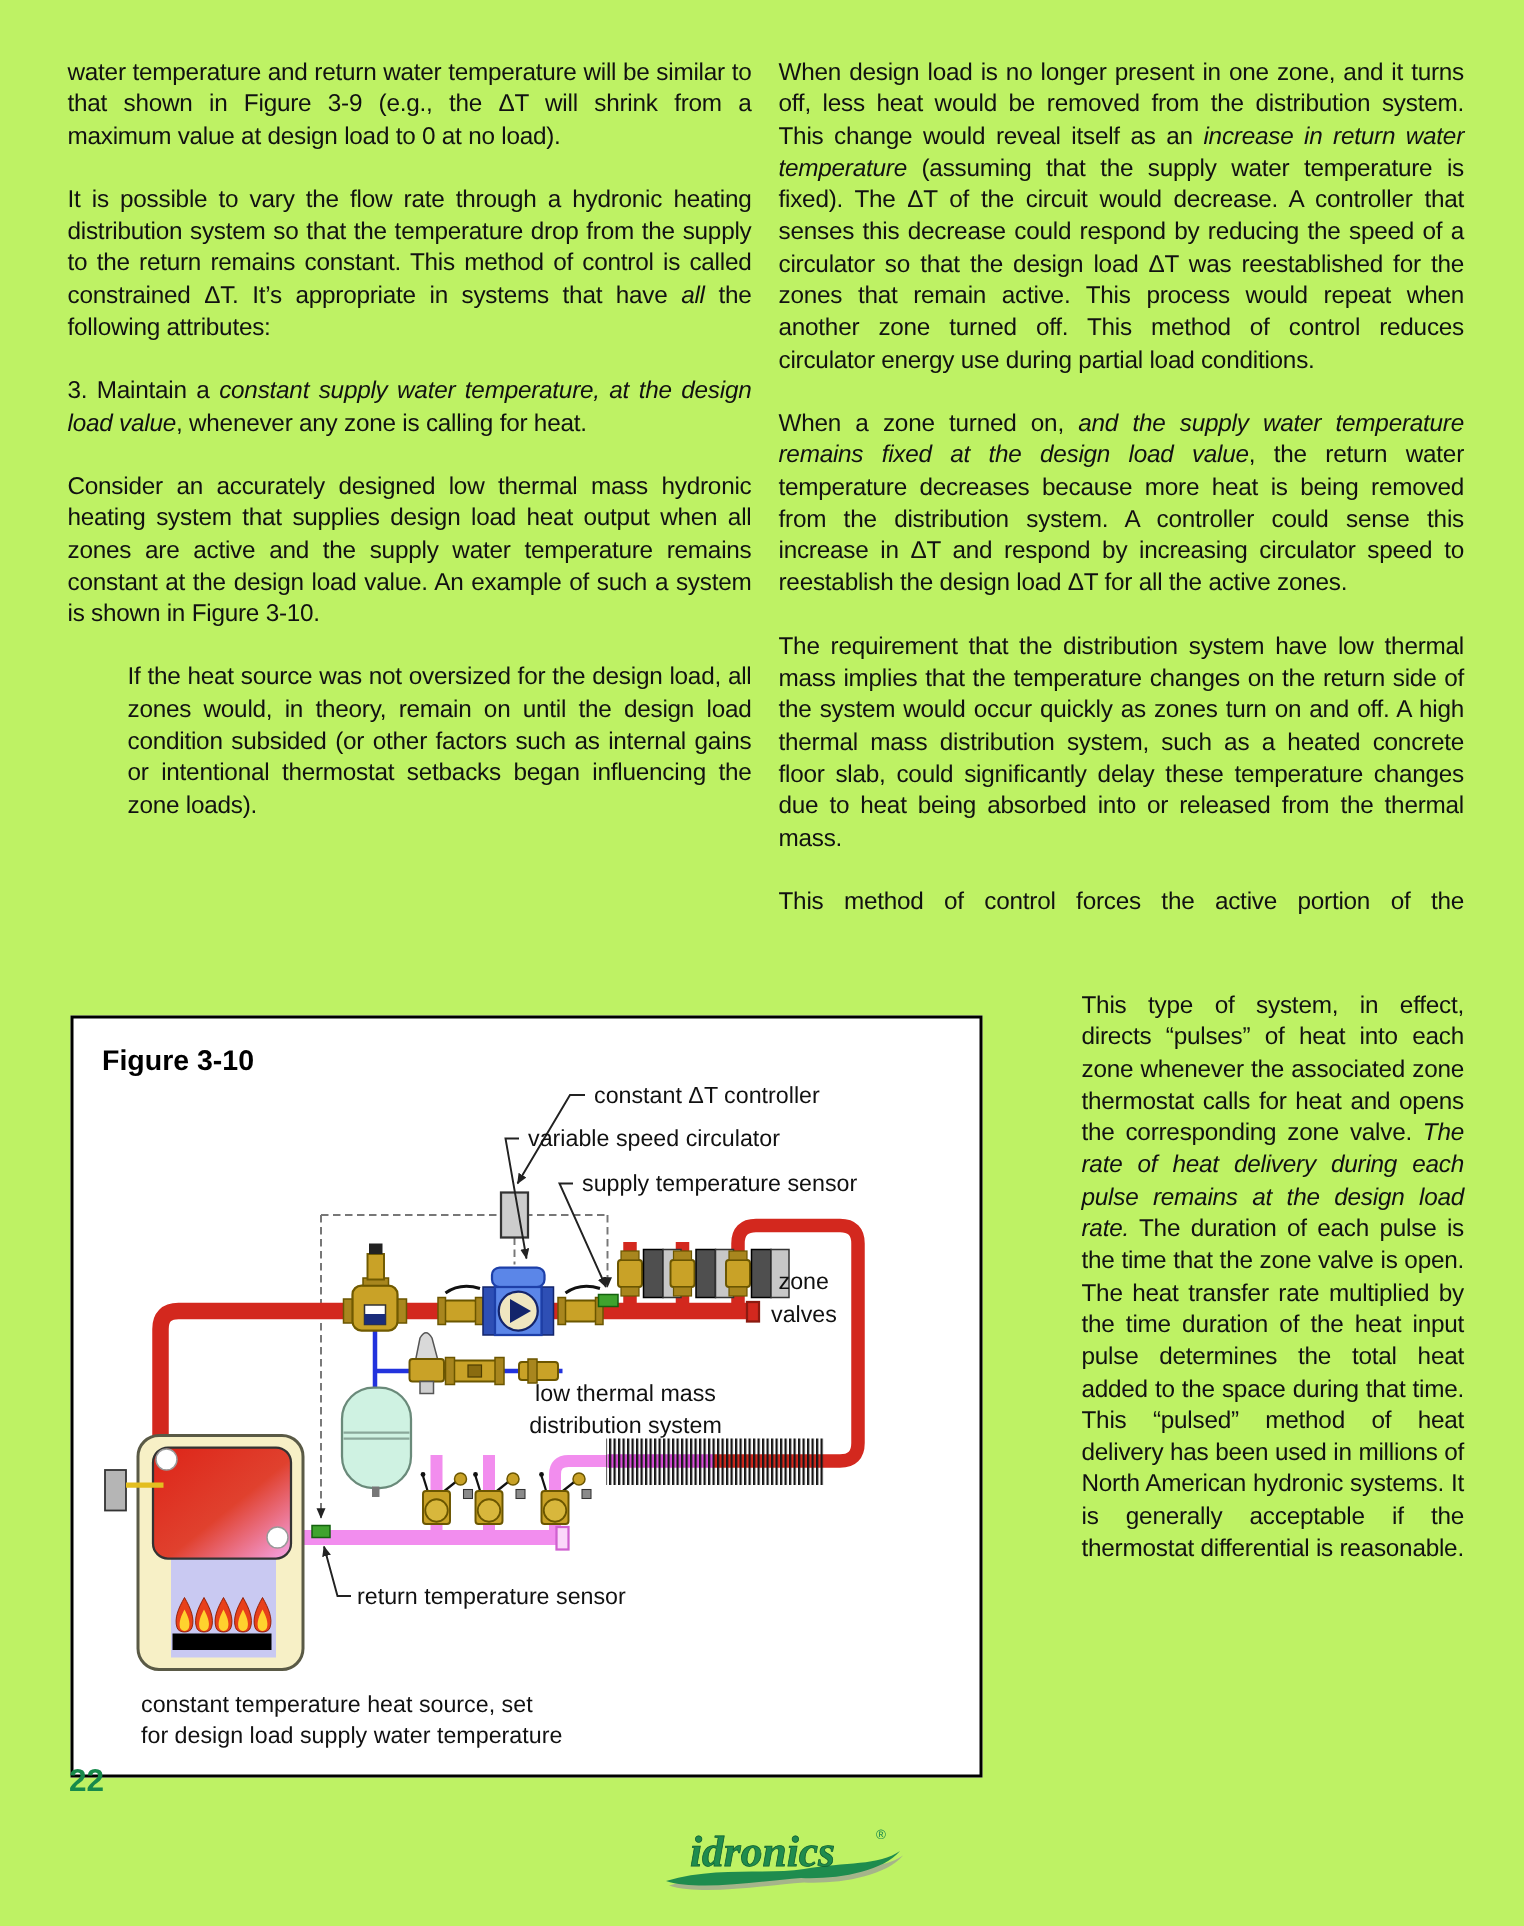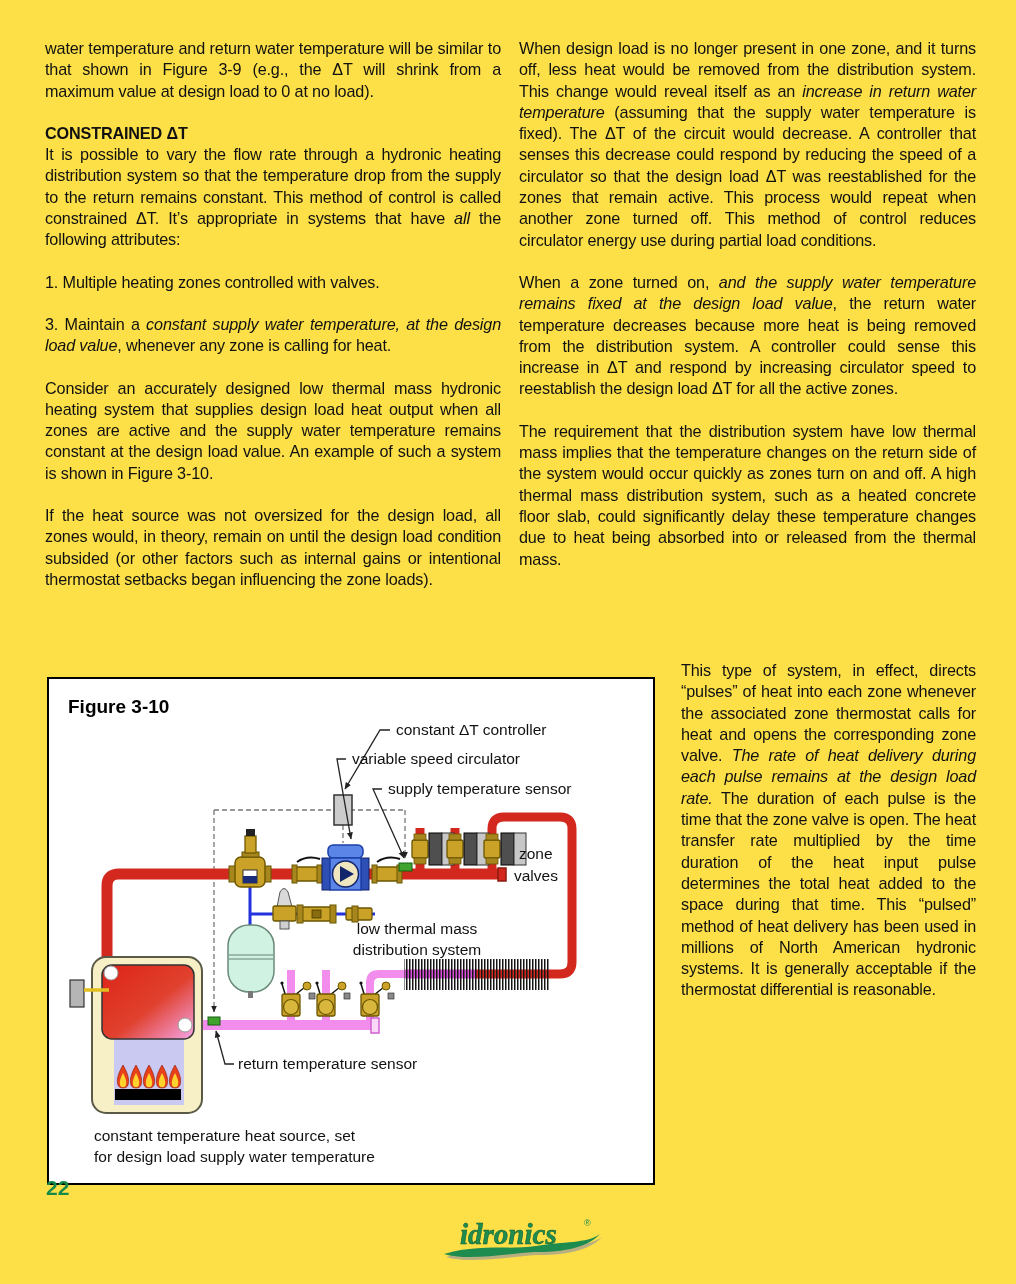--- a/index.html
+++ b/index.html
@@ -1,52 +1,51 @@
 <!DOCTYPE html>
 <html><head>
 <meta charset="utf-8">
 <style>
   html,body{margin:0;padding:0;background:#ffffff;}
-  #page{position:relative;width:1016px;height:1284px;background:#fde047;overflow:hidden;
+  #page{position:relative;width:1016px;height:1284px;background:#bef264;overflow:hidden;
         font-family:"Liberation Sans","DejaVu Sans",sans-serif;color:#111;}
   .col{position:absolute;text-align:justify;font-size:16.2px;line-height:21.3px;letter-spacing:-0.15px;}
   #left-col{left:45px;top:38px;width:456px;}
   #right-col{left:519px;top:38px;width:457px;}
   #right-narrow{left:681px;top:660px;width:295px;}
   .para{margin:0 0 21px 0;}
-  .para:last-child{margin-bottom:0;}
+  .para:last-child{margin-bottom:0;margin-left:40px;}
   .head{font-weight:bold;margin:0;}
   .it{font-style:italic;}
   .fullline{text-align:justify;text-align-last:justify;margin:0;}
   #figure-box{position:absolute;left:47px;top:677px;width:604px;height:504px;border:2px solid #000;background:#fff;text-align:right;}
   #figure-box svg{display:block;}
   #page-number{position:absolute;left:46px;top:1176px;font-weight:bold;font-size:21px;color:#178a4b;letter-spacing:0;}
   #logo{position:absolute;left:436px;top:1214px;width:170px;height:60px;}
   .svgtext{font-family:"Liberation Sans","DejaVu Sans",sans-serif;font-size:15.5px;fill:#111;}
   .figtitle{font-family:"Liberation Sans","DejaVu Sans",sans-serif;font-size:19px;font-weight:bold;fill:#000;}
 </style>
 </head>
 <body>
 
 <div id="page">
 
   <div id="left-col" class="col">
     <p class="para">water temperature and return water temperature will be similar to that shown in Figure 3-9 (e.g., the ΔT will shrink from a maximum value at design load to 0 at no load).</p>
-    <p class="head">CONSTRAINED ΔT</p>
     <p class="para"><span>It is possible to vary the flow rate through a hydronic heating distribution system so that the temperature drop from the supply to the return remains constant. This method of control is called constrained ΔT. It’s appropriate in systems that have </span><span class="it">all</span><span> the following attributes:</span></p>
-    <p class="para"><span>1. Multiple heating zones controlled with valves.</span></p>
     <p class="para"><span>3. Maintain a </span><span class="it">constant supply water temperature, at the design load value</span><span>, whenever any zone is calling for heat.</span></p>
     <p class="para">Consider an accurately designed low thermal mass hydronic heating system that supplies design load heat output when all zones are active and the supply water temperature remains constant at the design load value. An example of such a system is shown in Figure 3-10.</p>
     <p class="para">If the heat source was not oversized for the design load, all zones would, in theory, remain on until the design load condition subsided (or other factors such as internal gains or intentional thermostat setbacks began influencing the zone loads).</p>
   </div>
 
   <div id="right-col" class="col">
     <p class="para"><span>When design load is no longer present in one zone, and it turns off, less heat would be removed from the distribution system. This change would reveal itself as an </span><span class="it">increase in return water temperature</span><span> (assuming that the supply water temperature is fixed). The ΔT of the circuit would decrease. A controller that senses this decrease could respond by reducing the speed of a circulator so that the design load ΔT was reestablished for the zones that remain active. This process would repeat when another zone turned off. This method of control reduces circulator energy use during partial load conditions.</span></p>
     <p class="para"><span>When a zone turned on, </span><span class="it">and the supply water temperature remains fixed at the design load value</span><span>, the return water temperature decreases because more heat is being removed from the distribution system. A controller could sense this increase in ΔT and respond by increasing circulator speed to reestablish the design load ΔT for all the active zones.</span></p>
     <p class="para">The requirement that the distribution system have low thermal mass implies that the temperature changes on the return side of the system would occur quickly as zones turn on and off. A high thermal mass distribution system, such as a heated concrete floor slab, could significantly delay these temperature changes due to heat being absorbed into or released from the thermal mass.</p>
+    <p class="fullline">This method of control forces the active portion of the</p>
   </div>
 
   <div id="right-narrow" class="col">
     <p class="para"><span>This type of system, in effect, directs “pulses” of heat into each zone whenever the associated zone thermostat calls for heat and opens the corresponding zone valve. </span><span class="it">The rate of heat delivery during each pulse remains at the design load rate.</span><span> The duration of each pulse is the time that the zone valve is open. The heat transfer rate multiplied by the time duration of the heat input pulse determines the total heat added to the space during that time. This “pulsed” method of heat delivery has been used in millions of North American hydronic systems. It is generally acceptable if the thermostat differential is reasonable.</span></p>
   </div>
 
   <div id="figure-box">
     <svg width="600" height="500" viewBox="0 0 600 500">
       <defs>
         <linearGradient id="boilerHot" x1="0" y1="0" x2="1" y2="1">

